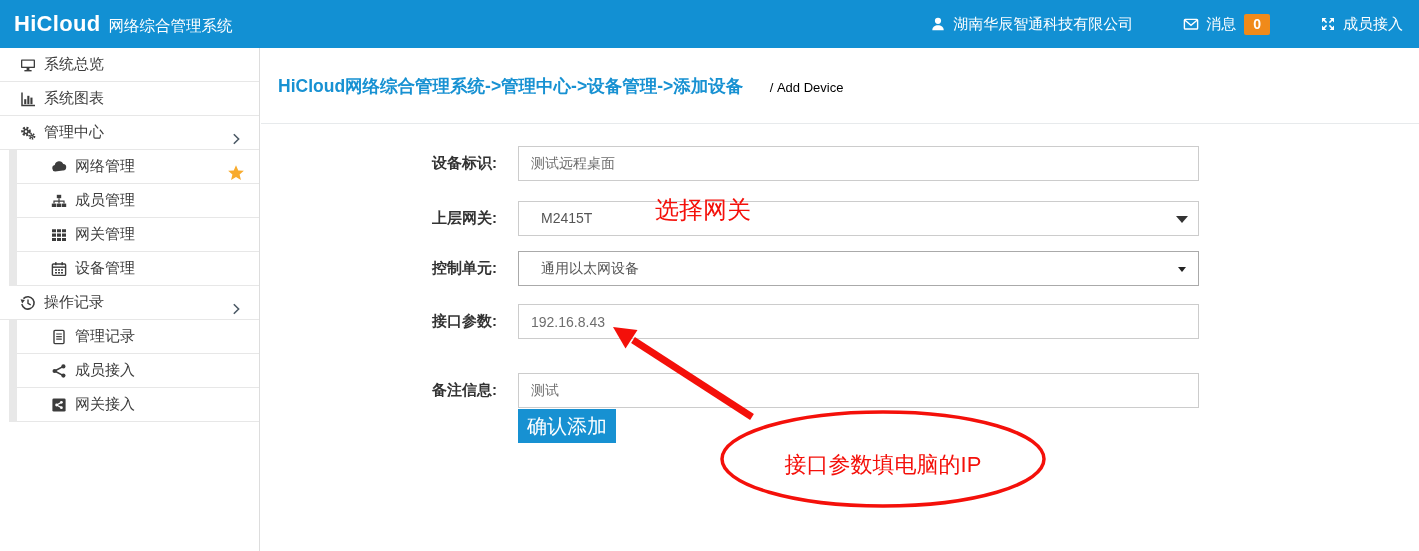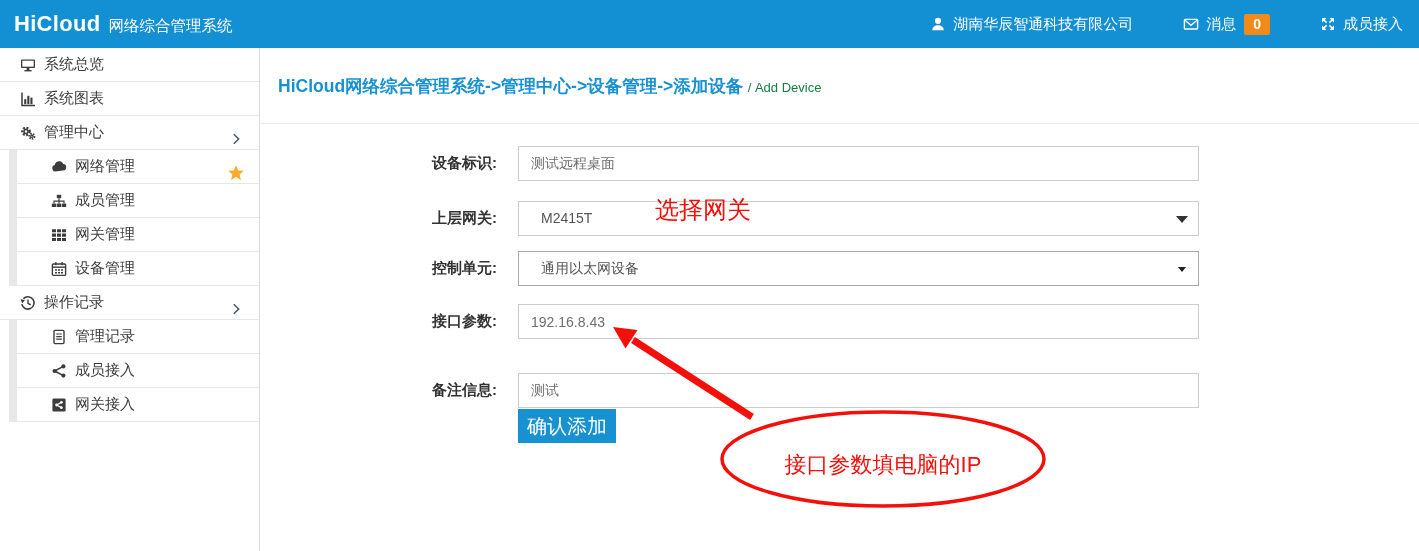--- a/index.html
+++ b/index.html
@@ -38,21 +38,21 @@
   .side-item .sicon { width:18px; height:16px; margin-right:7px; flex:0 0 auto; display:flex; justify-content:center; }
   .side-item.level1 { padding-left:19px; }
   .submenu { border-left:8px solid #e8e8e8;margin-left:9px; }
   .submenu .side-item { padding-left:33px; }
   .chev { position:absolute; right:16px; top:16px; }
   .star { position:absolute; right:14px; top:14px; }
   
   .content { position:absolute; top:48px; left:261px; width:1158px; height:503px; background:#fff; }
   .breadcrumb { position:absolute; left:17px; top:26px; white-space:nowrap; }
   .bc-title { color:#1791d2; font-size:17.5px; font-weight:bold; }
-  .bc-sub { color:#15803d; font-size:13px; margin-left:0; }
+  .bc-sub { color:#000000; font-size:13px; margin-left:22px; }
   .divider { position:absolute; top:75px; left:0; width:1158px; border-top:1px solid #e7eaec; }
   
   .form { position:absolute; top:98px; left:0; width:1158px; }
   .frow { position:absolute; left:150px; display:flex; align-items:center; height:35px; }
   .frow .flabel {
     width:86px; text-align:right; font-weight:bold; color:#333;
     font-size:15px; margin-right:21px; flex:0 0 auto;
   }
   .fcontrol {
     width:681px; height:35px; border:1px solid #ccc; background:#fff;

